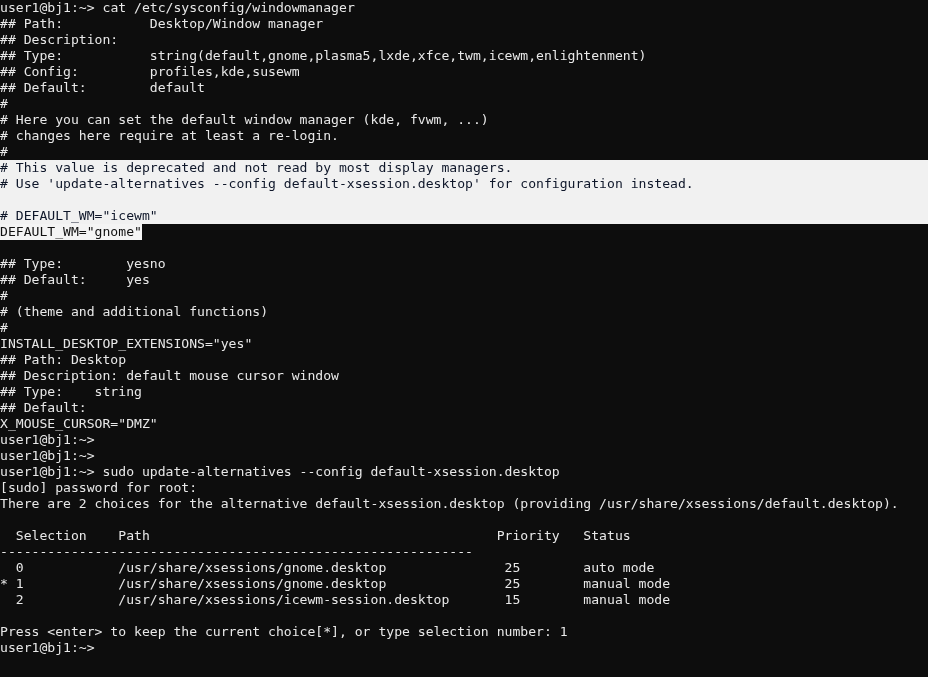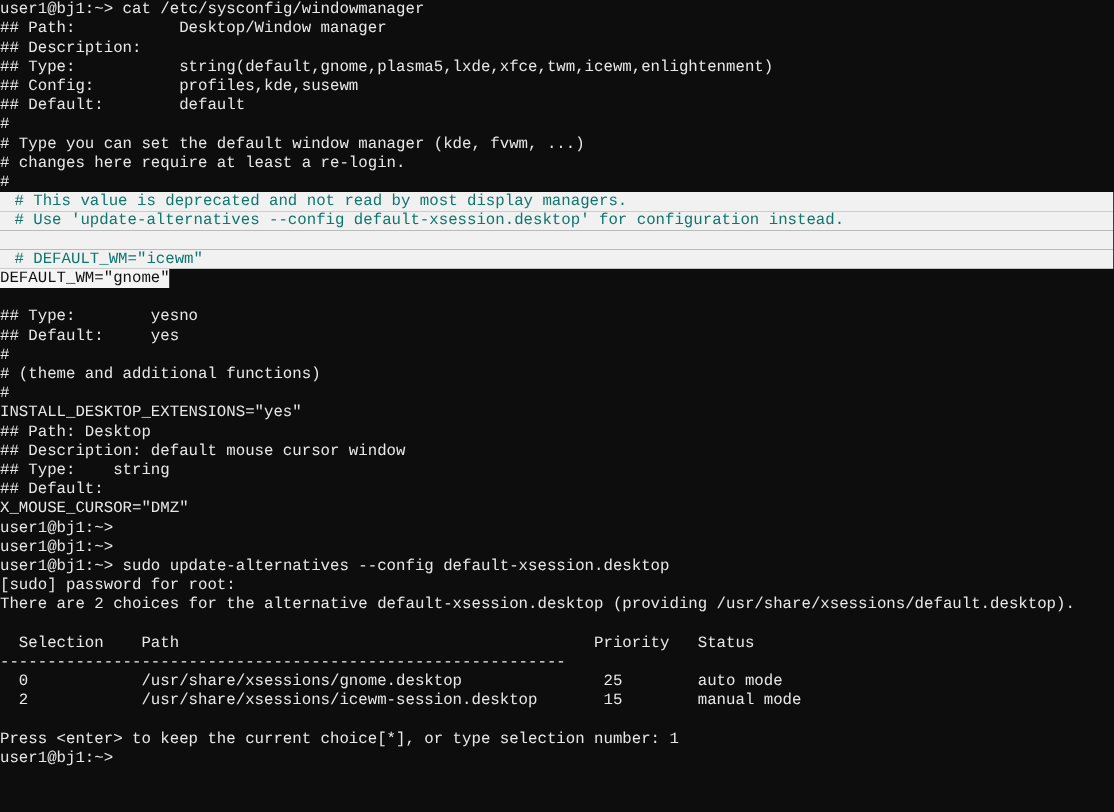--- a/index.html
+++ b/index.html
@@ -17,35 +17,33 @@
     font-size: 13.1px;
     line-height: 16px;
     letter-spacing: 0px;
   }
   .screen {
     position: absolute;
     top: 0;
     left: 0;
     width: 928px;
     padding: 0;
-    font-family: Liberation Mono, monospace;
   }
   .line {
     height: 16px;
     line-height: 16px;
     white-space: pre;
     color: #e8e8e8;
     padding-left: 0px;
     font-variant-ligatures: none;
   }
   
   .line.band {
     background: #f1f1f1;
-    color: #0f766e;
-    padding-left: 12px;
+    color: #0f172a;
   }
   
   .line.mark {
     background: transparent;
     color: #e8e8e8;
   }
   .line.mark > .seg {
     background: #f4f4f4;
     color: #111111;
     display: inline-block;
@@ -60,21 +58,21 @@
   <div class="screen">
 
     <div class="line"><span>user1@bj1:~&gt;</span><span> </span><span>cat /etc/sysconfig/windowmanager</span></div>
 
     <div class="line">## Path:           Desktop/Window manager</div>
     <div class="line">## Description:</div>
     <div class="line">## Type:           string(default,gnome,plasma5,lxde,xfce,twm,icewm,enlightenment)</div>
     <div class="line">## Config:         profiles,kde,susewm</div>
     <div class="line">## Default:        default</div>
     <div class="line">#</div>
-    <div class="line"># Type you can set the default window manager (kde, fvwm, ...)</div>
+    <div class="line"># Here you can set the default window manager (kde, fvwm, ...)</div>
     <div class="line"># changes here require at least a re-login.</div>
     <div class="line">#</div>
 
     <div class="line band"># This value is deprecated and not read by most display managers.</div>
     <div class="line band"># Use 'update-alternatives --config default-xsession.desktop' for configuration instead.</div>
     <div class="line band"></div>
     <div class="line band"># DEFAULT_WM="icewm"</div>
 
     <div class="line mark"><span class="seg">DEFAULT_WM="gnome"</span></div>
 
@@ -95,19 +93,20 @@
     <div class="line">user1@bj1:~&gt;</div>
 
     <div class="line"><span>user1@bj1:~&gt;</span><span> </span><span>sudo update-alternatives --config default-xsession.desktop</span></div>
 
     <div class="line">[sudo] password for root:</div>
     <div class="line">There are 2 choices for the alternative default-xsession.desktop (providing /usr/share/xsessions/default.desktop).</div>
     <div class="line"></div>
     <div class="line">  Selection    Path                                            Priority   Status</div>
     <div class="line">------------------------------------------------------------</div>
     <div class="line">  0            /usr/share/xsessions/gnome.desktop               25        auto mode</div>
+    <div class="line">* 1            /usr/share/xsessions/gnome.desktop               25        manual mode</div>
     <div class="line">  2            /usr/share/xsessions/icewm-session.desktop       15        manual mode</div>
     <div class="line blank"></div>
     <div class="line">Press &lt;enter&gt; to keep the current choice[*], or type selection number: 1</div>
     <div class="line">user1@bj1:~&gt;</div>
 
   </div>
 </div>
 
 </body></html>

